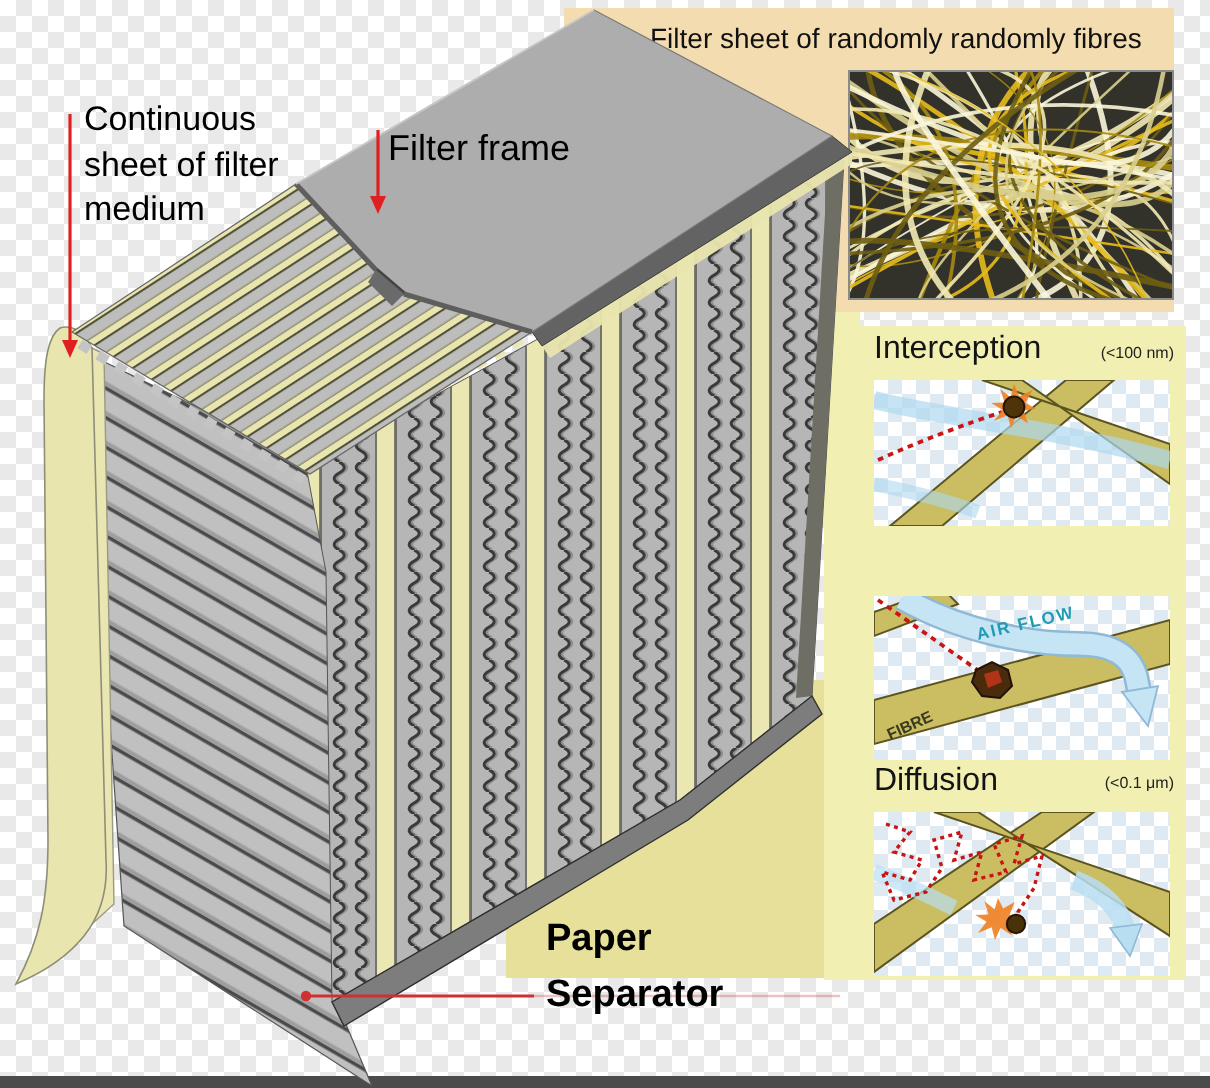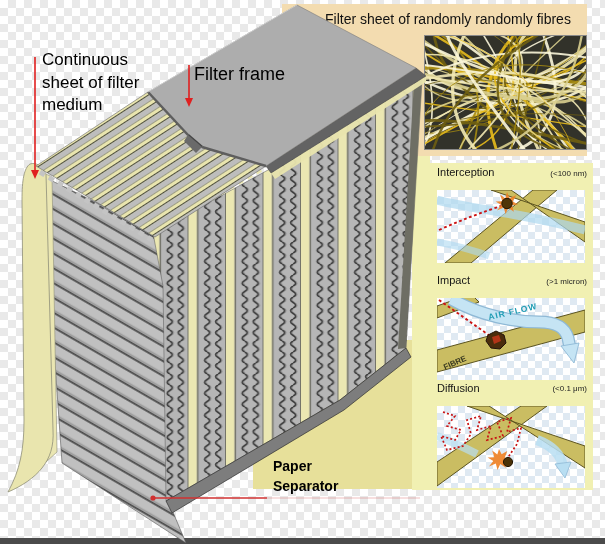--- a/index.html
+++ b/index.html
@@ -12,32 +12,32 @@
     background-size:16px 16px;
     background-position:0 0,8px 8px;}
   .abs{position:absolute;}
   #beige-bottom{left:253px;top:340px;width:177px;height:149px;background:#e7e09a;}
   #fiber-panel{left:282px;top:4px;width:305px;height:152px;background:#f3dcb0;}
   #fiber-panel .title{position:absolute;left:43px;top:7px;font-size:14px;color:#111;}
   #fiber-photo{position:absolute;left:142px;top:31px;width:161px;height:113px;background:#32322a;border:1px solid #8a8a8a;}
   #mech-block{left:430px;top:163px;width:163px;height:327px;background:#f1f0b2;}
   #pale-strip{left:412px;top:156px;width:18px;height:334px;background:#f1f0b2;}
   .mech-title-row{position:absolute;left:7px;right:6px;display:flex;align-items:baseline;justify-content:space-between;}
-  .mech-title{font-size:11px;color:#141414;}
+  .mech-title{font-size:16px;color:#141414;}
   .mech-note{font-size:8px;font-weight:normal;color:#222;}
   .illo{position:absolute;left:7px;width:148px;background-color:#ffffff;
     background-image:
       linear-gradient(45deg,#dfe9f2 25%,transparent 25%,transparent 75%,#dfe9f2 75%),
       linear-gradient(45deg,#dfe9f2 25%,transparent 25%,transparent 75%,#dfe9f2 75%);
     background-size:14px 14px;background-position:0 0,7px 7px;}
   .illo svg{position:absolute;left:0;top:0;}
   .lbl{position:absolute;color:#000;z-index:6;}
   #lbl-continuous{left:42px;top:49px;width:108px;font-size:17px;line-height:1.33;}
   #lbl-frame{left:194px;top:64px;width:110px;font-size:18px;}
-  #lbl-separator{left:273px;top:456px;width:92px;font-size:14px;font-weight:bold;line-height:1.45;}
+  #lbl-separator{left:273px;top:456px;width:92px;font-size:19px;font-weight:bold;line-height:1.45;}
   #main-svg{left:0;top:0;z-index:5;pointer-events:none;}
 </style>
 </head>
 <body>
 
 <div id="canvas">
 
   <div id="beige-bottom" class="abs"></div>
   <div id="pale-strip" class="abs"></div>
 
@@ -123,24 +123,20 @@
         <polygon points="96,0 120,0 34,73 8,73" fill="#cabd62" stroke="#5c5420" stroke-width="1"></polygon>
         <polygon points="54,0 74,0 148,52 148,32" fill="#cabd62" stroke="#5c5420" stroke-width="1"></polygon>
         <path d="M0,10 C40,20 80,22 148,40" stroke="#aed9f0" stroke-width="9" fill="none" opacity="0.7"></path>
         <path d="M0,52 C20,56 36,60 52,66" stroke="#aed9f0" stroke-width="7" fill="none" opacity="0.6"></path>
         <path d="M2,40 C24,30 46,22 64,16" stroke="#cc1414" stroke-width="1.9" stroke-dasharray="2.8,2.6" fill="none"></path>
         <path d="M70,2 L72.6,8.3 L79.3,5 L75.8,11.4 L81,14.5 L74.8,15.3 L77,21.8 L71.3,17.9 L68.5,24 L66.8,17.6 L60,20.5 L64.3,14.9 L58.6,11.5 L65.3,11.2 L63.2,4.6 L68.3,8.6 Z" fill="#ef8125" opacity="0.92"></path>
         <circle cx="70" cy="13.5" r="5.2" fill="#4e3408" stroke="#241603"></circle>
       </svg>
     </div>
 
-    <div class="mech-title-row" style="top:111px;">
-      <span class="mech-title">Impact</span>
-      <span class="mech-note">(&gt;1 micron)</span>
-    </div>
     <div class="illo" style="top:135px;height:82px;">
       <svg width="148" height="82" viewBox="0 0 148 82">
         <polygon points="0,20 0,8 34,-4 42,4" fill="#cabd62" stroke="#5c5420" stroke-width="1"></polygon>
         <polygon points="0,74 0,52 148,12 148,34" fill="#cabd62" stroke="#5c5420" stroke-width="1"></polygon>
         <text x="8" y="72" font-size="8" font-weight="bold" fill="#3a3a20" transform="rotate(-24 8 72)">FIBRE</text>
         <path d="M14,1 C44,18 78,24 102,24 C120,24 128,30 131,40 L133,50" stroke="#8fb9d6" stroke-width="13" fill="none"></path>
         <path d="M14,1 C44,18 78,24 102,24 C120,24 128,30 131,40 L133,50" stroke="#c5e4f4" stroke-width="10.5" fill="none"></path>
         <polygon points="124,48 142,45 137,65" fill="#c5e4f4" stroke="#8fb9d6" stroke-width="0.9"></polygon>
         <text x="52" y="22" font-size="8.5" font-weight="bold" fill="#1f9cb4" letter-spacing="1" transform="rotate(-13 52 22)">AIR FLOW</text>
         <path d="M2,2 L56,40" stroke="#cc1414" stroke-width="1.9" stroke-dasharray="2.8,2.6" fill="none"></path>

